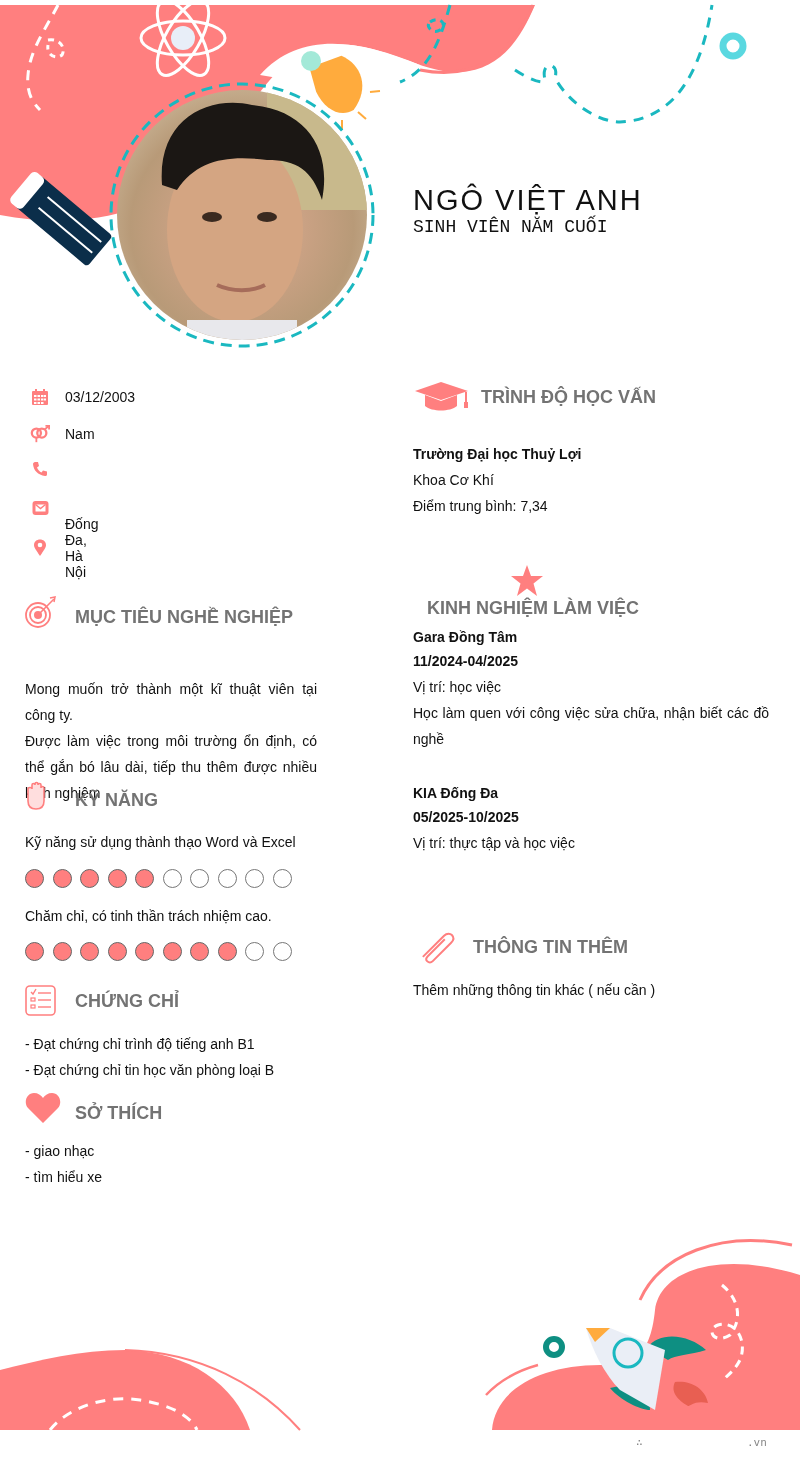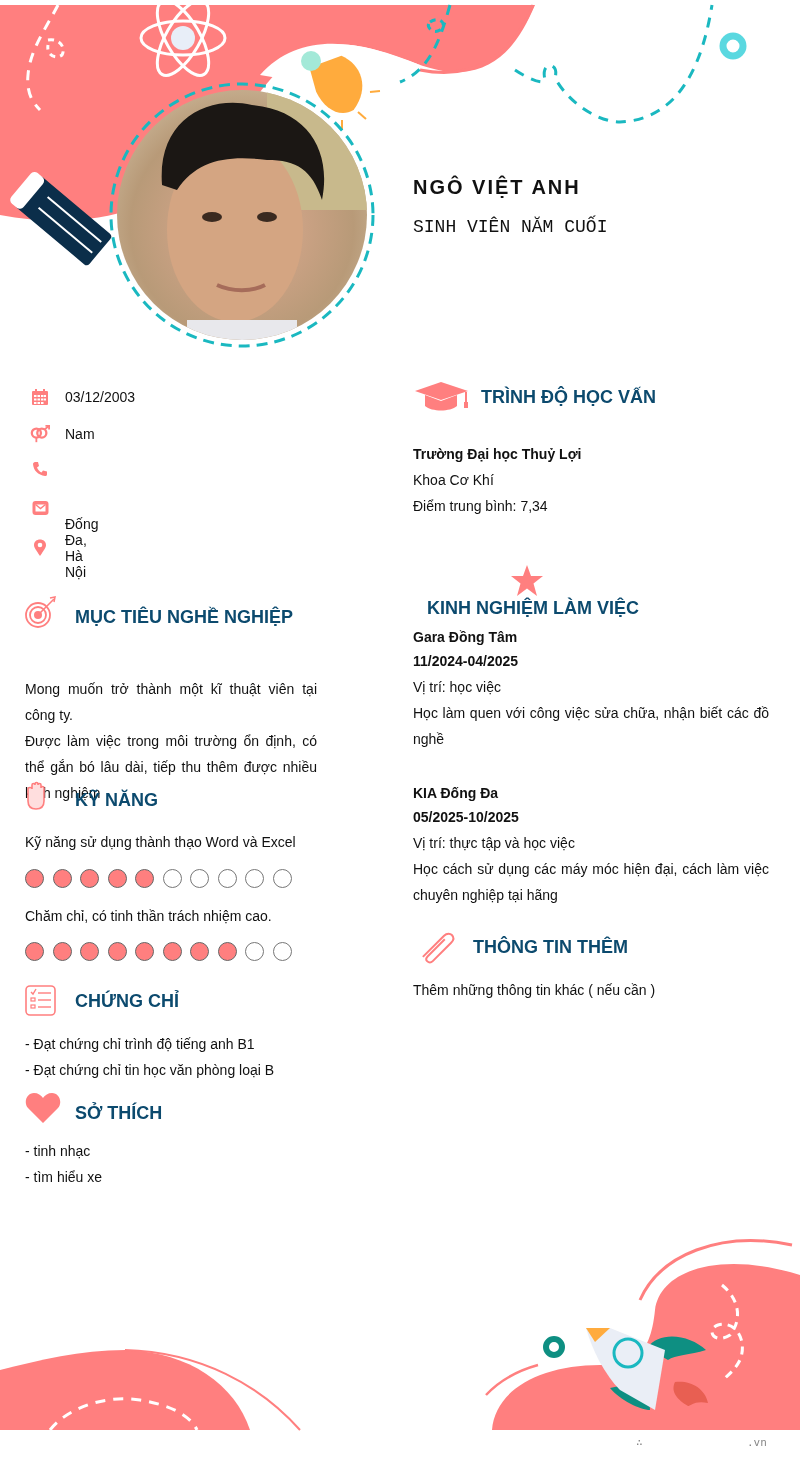--- a/index.html
+++ b/index.html
@@ -1,28 +1,28 @@
 <!DOCTYPE html>
 <html><head>
 <meta charset="utf-8">
 <style>
   html, body { margin: 0; padding: 0; background: #ffffff; }
   body { width: 800px; height: 1457px; position: relative; overflow: hidden;
          font-family: "Liberation Sans", "DejaVu Sans", sans-serif; color: #111; }
   .abs { position: absolute; }
   .deco { position: absolute; left: 0; top: 0; pointer-events: none; }
-  .name { left: 413px; top: 176px; font-size: 20px; font-weight: bold; letter-spacing: 2px; color: #111; }
+  .name { left: 413px; top: 184px; font-size: 29px; font-weight: normal; letter-spacing: 2px; color: #111; }
   .title { left: 413px; top: 217px; font-size: 18px; color: #111; font-family: Liberation Mono, monospace; }
   .photo { left: 117px; top: 90px; width: 250px; height: 250px; border-radius: 50%; overflow: hidden;
            background: radial-gradient(circle at 50% 55%, #d9b49a 0%, #c9a183 35%, #b89a78 60%, #d8cbb0 100%); }
   .info-row { position: absolute; left: 30px; height: 22px; display: flex; align-items: center; font-size: 14px; }
   .info-row .ic { width: 20px; height: 20px; display: inline-flex; align-items: center; justify-content: center; }
   .info-row .txt { position: absolute; left: 35px; }
   .sec-head { position: absolute; display: flex; align-items: center; }
-  .sec-title { font-size: 18px; font-weight: bold; color: #0c4a6e; }
+  .sec-title { font-size: 18px; font-weight: bold; color: #737373; }
   .para { position: absolute; font-size: 14px; line-height: 26px; color: #111; }
   .justify { text-align: justify; }
   .dots { position: absolute; left: 25px; display: flex; gap: 8.5px; }
   .dot { width: 19px; height: 19px; border-radius: 50%; border: 1.5px solid #777; box-sizing: border-box; background: #fff; }
   .dot.on { background: #ff7f7f; border-color: #666; }
   .bold { font-weight: bold; }
   .footer-mark { position: absolute; font-family: "DejaVu Sans Mono", monospace; font-size: 11px; color: #888; top: 1436px; }
 </style>
 </head>
 <body>
@@ -220,21 +220,21 @@
 
 <div class="sec-head" style="left:25px; top:1091px;">
   <span style="width:36px;height:32px;display:inline-block;">
     <svg width="36" height="32" viewBox="0 0 36 32">
         <path d="M18,31 L3,16 C-2,10 2,1 9,1 C13,1 16,3 18,6 C20,3 23,1 27,1 C34,1 38,10 33,16 Z" fill="#ff7f7f"></path>
       </svg>
   </span>
   <span class="sec-title" style="margin-left:14px; margin-top:12px;">SỞ THÍCH</span>
 </div>
 <div class="para" style="left:25px; top:1138px;">
-  <div>- tinh nhạc</div>
+  <div>- giao nhạc</div>
   <div>- tìm hiểu xe</div>
 </div>
 
 <div class="sec-head" style="left:414px; top:380px;">
   <span style="width:56px;height:34px;display:inline-block;">
     <svg width="56" height="34" viewBox="0 0 56 34">
         <path d="M1,11 L27,2 L54,11 L27,20 Z" fill="#ff7f7f"></path>
         <path d="M11,15 L11,26 C18,32 36,32 43,26 L43,15 L27,21 Z" fill="#ff7f7f"></path>
         <line x1="52" y1="12" x2="52" y2="24" stroke="#ff7f7f" stroke-width="2"></line>
         <rect x="50" y="22" width="4" height="6" fill="#ff7f7f"></rect>
@@ -259,21 +259,20 @@
 <div class="para justify" style="left:413px; top:624px; width:356px;">
   <div class="bold">Gara Đồng Tâm</div>
   <div class="bold" style="margin-top:-2px">11/2024-04/2025</div>
   <div>Vị trí: học việc</div>
   <div>Học làm quen với công việc sửa chữa, nhận biết các đồ nghề</div>
 </div>
 <div class="para justify" style="left:413px; top:780px; width:356px;">
   <div class="bold">KIA Đống Đa</div>
   <div class="bold" style="margin-top:-2px">05/2025-10/2025</div>
   <div>Vị trí: thực tập và học việc</div>
-  <div>Học cách sử dụng các máy móc hiện đại, cách làm việc chuyên nghiệp tại hãng</div>
 </div>
 
 <div class="sec-head" style="left:416px; top:927px;">
   <span style="width:42px;height:40px;display:inline-block;">
     <svg width="42" height="40" viewBox="0 0 42 40">
         <g transform="rotate(-45 21 20)" fill="none" stroke="#ff7f7f" stroke-width="2">
           <path d="M4,17 L34,17 C38,17 40,20 40,22 C40,25 38,27 34,27 L8,27 C5,27 4,25 4,23 C4,21 5,20 8,20 L32,20"></path>
         </g>
       </svg>
   </span>

